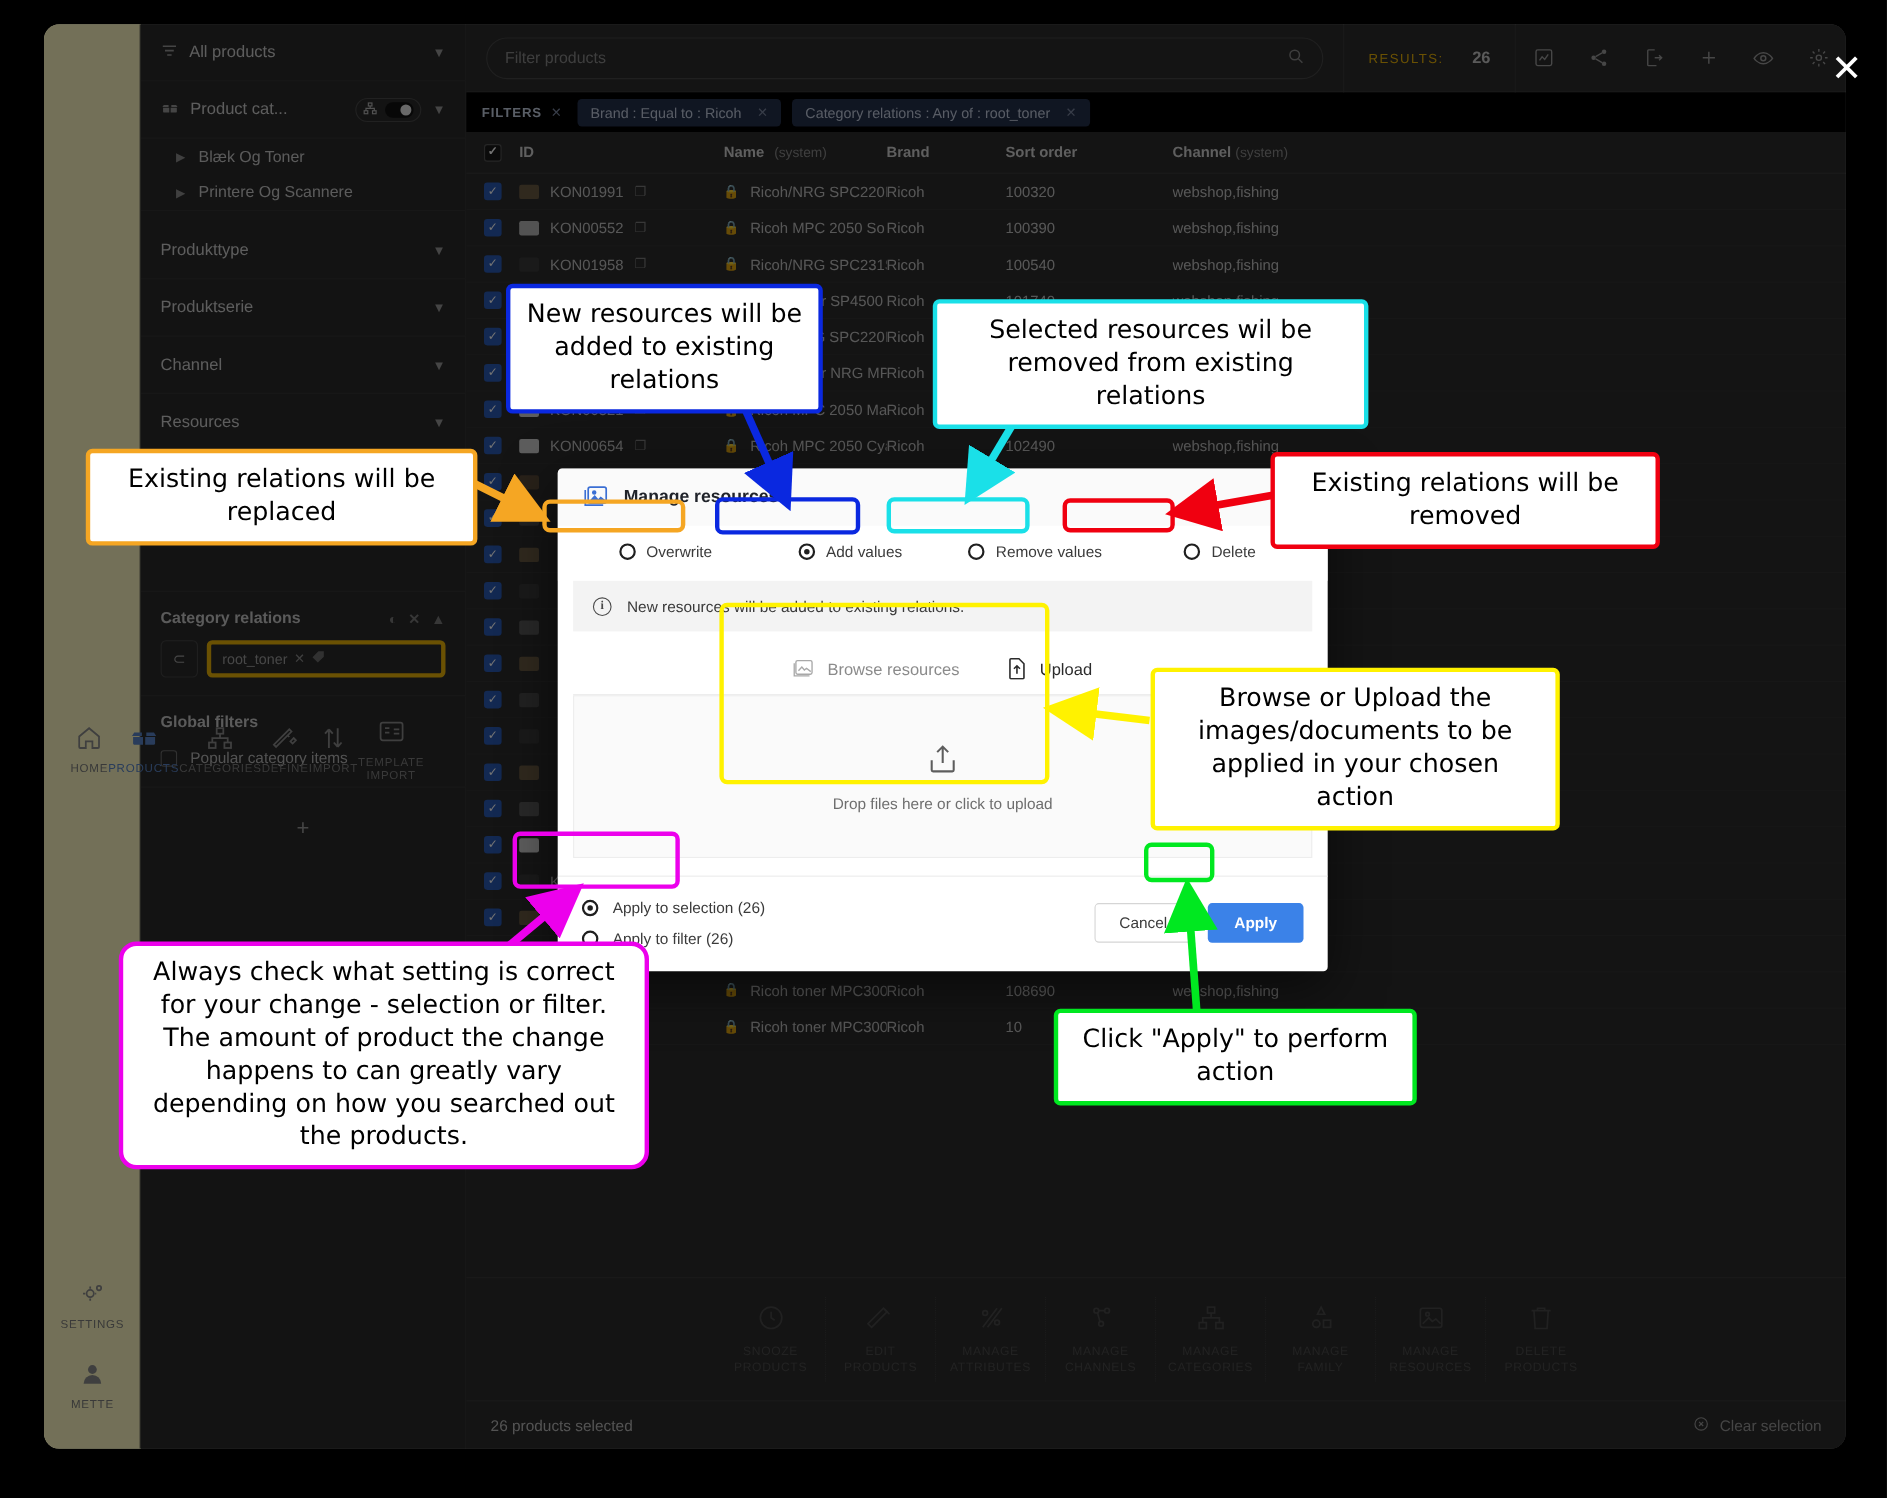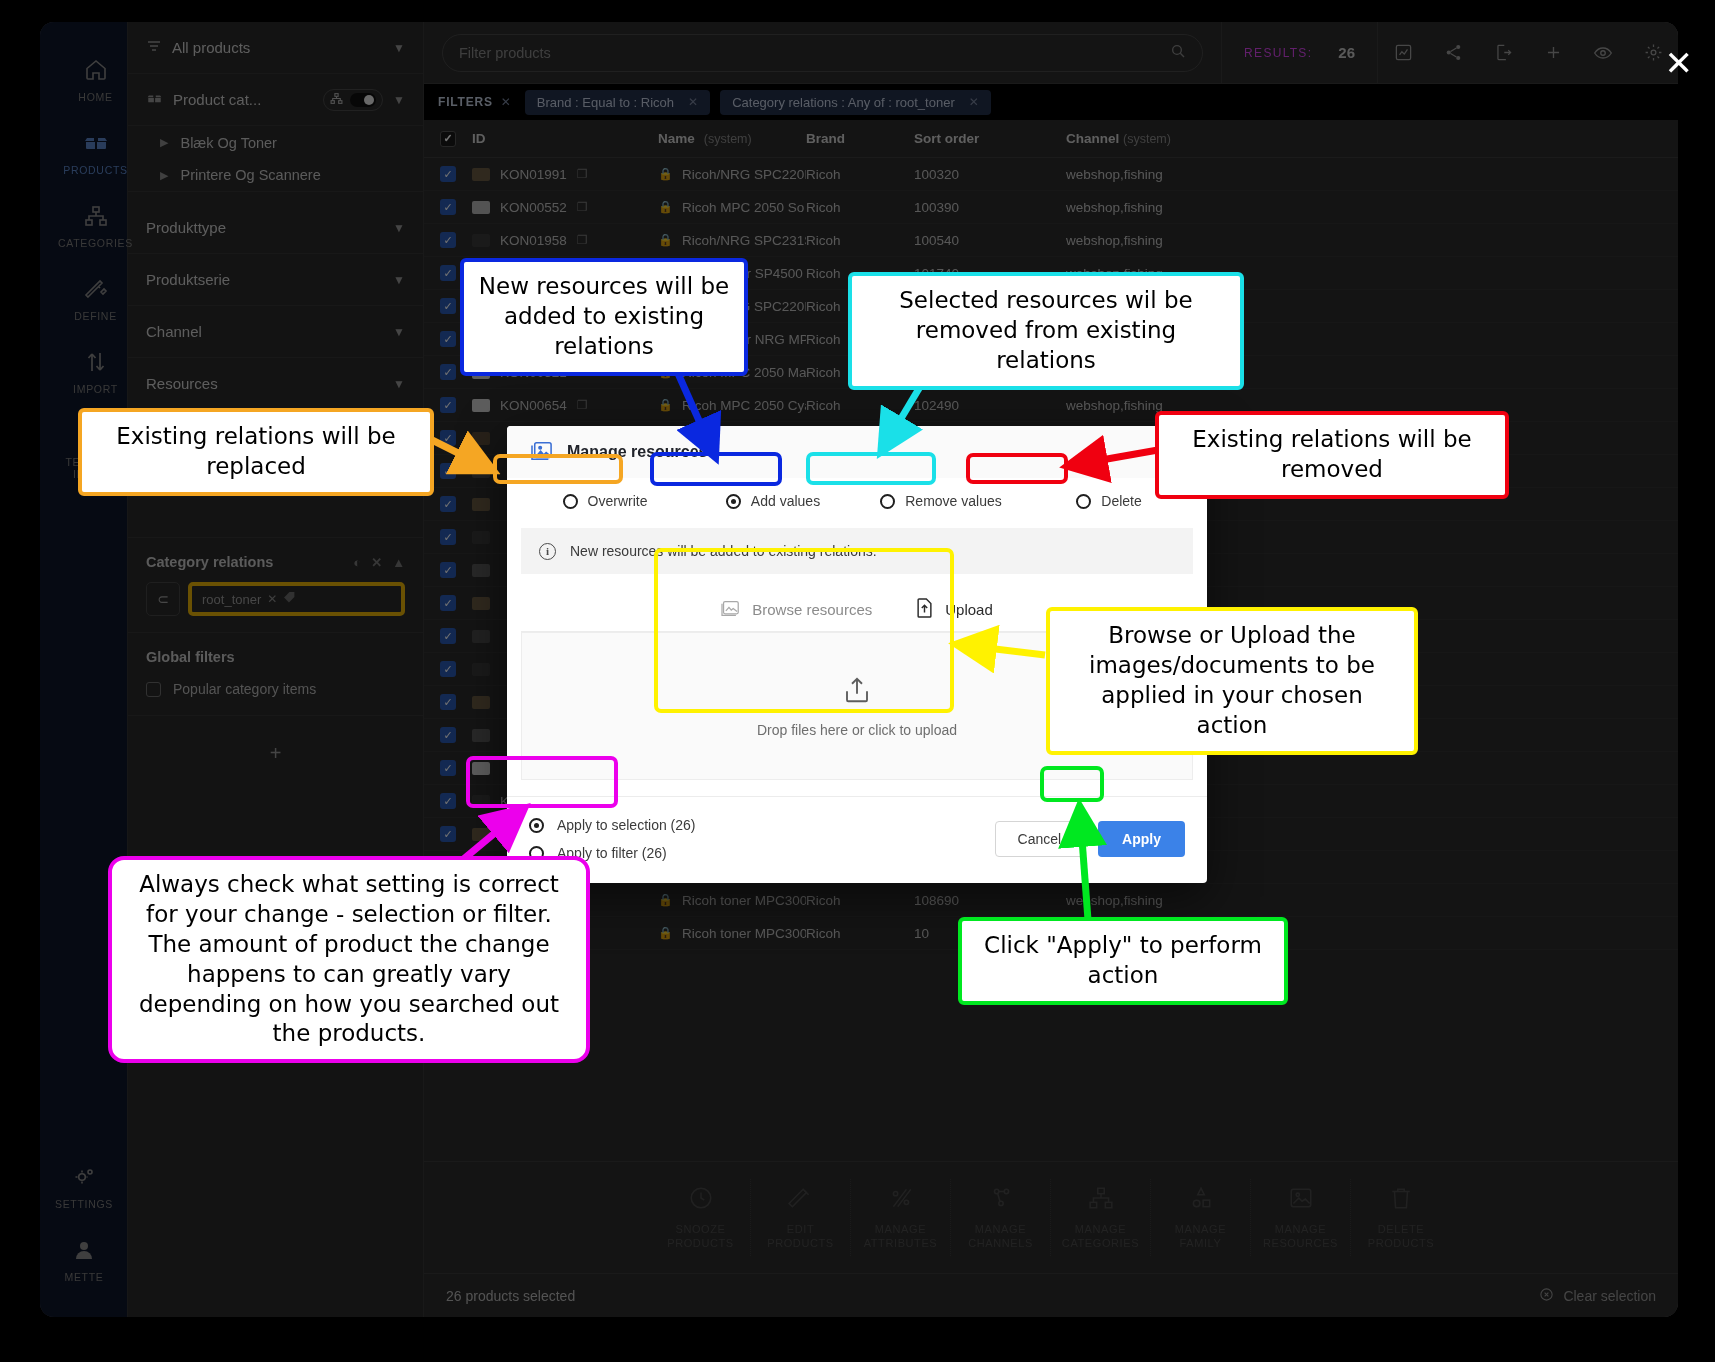--- a/index.html
+++ b/index.html
@@ -25,23 +25,23 @@
   #dim {
     position:absolute; inset:0;
     background:rgba(0,0,0,0.55);
     pointer-events:none;
     z-index:40;
   }
 
   
   #rail {
     width:88px; flex:0 0 88px;
-    background:#0f172a;
+    background:#fef9c3;
     border-right:1px solid #343434;
-    display:flex; flex-direction:column;
+    display:flex; flex-direction:row;
     align-items:center;
     padding-top:18px;
     position:relative;
     padding-left:24px;
   }
   .rail-item { width:88px; padding:14px 0 10px; text-align:center; cursor:pointer; }
   .rail-item .ri-ico { display:block; height:30px; line-height:30px; color:#8c8c8c; }
   .rail-item .ri-ico svg { vertical-align:middle; }
   .rail-label {
     display:block; font-size:10.5px; letter-spacing:.7px;
@@ -109,21 +109,21 @@
             border-bottom:1px solid #3a3a3a; }
   #searchwrap { flex:1; padding:0 18px; }
   #searchbox {
     height:38px; border:1px solid #474747; border-radius:19px;
     display:flex; align-items:center; padding:0 16px;
     color:#8b8b8b; font-size:14.5px;
   }
   #searchbox .s-ph { flex:1; }
   #results { display:flex; align-items:center; gap:26px; padding:0 22px;
              border-left:1px solid #3a3a3a; height:62px; }
-  .res-label { font-size:12px; letter-spacing:1.3px; color:#d946ef; }
+  .res-label { font-size:12px; letter-spacing:1.3px; color:#eab308; }
   .res-count { font-size:15px; color:#c8c8c8; font-weight:600; }
   #topicons { display:flex; align-items:center; gap:0; height:62px;
               border-left:1px solid #3a3a3a; }
   .ticon { width:50px; height:62px; display:flex; align-items:center;
            justify-content:center; color:#9d9d9d; cursor:pointer; }
 
   
   #filterbar {
     height:36px; background:#000000; display:flex; align-items:center;
     gap:0; padding:0 14px; font-size:13px; color:#b6c2d8;

